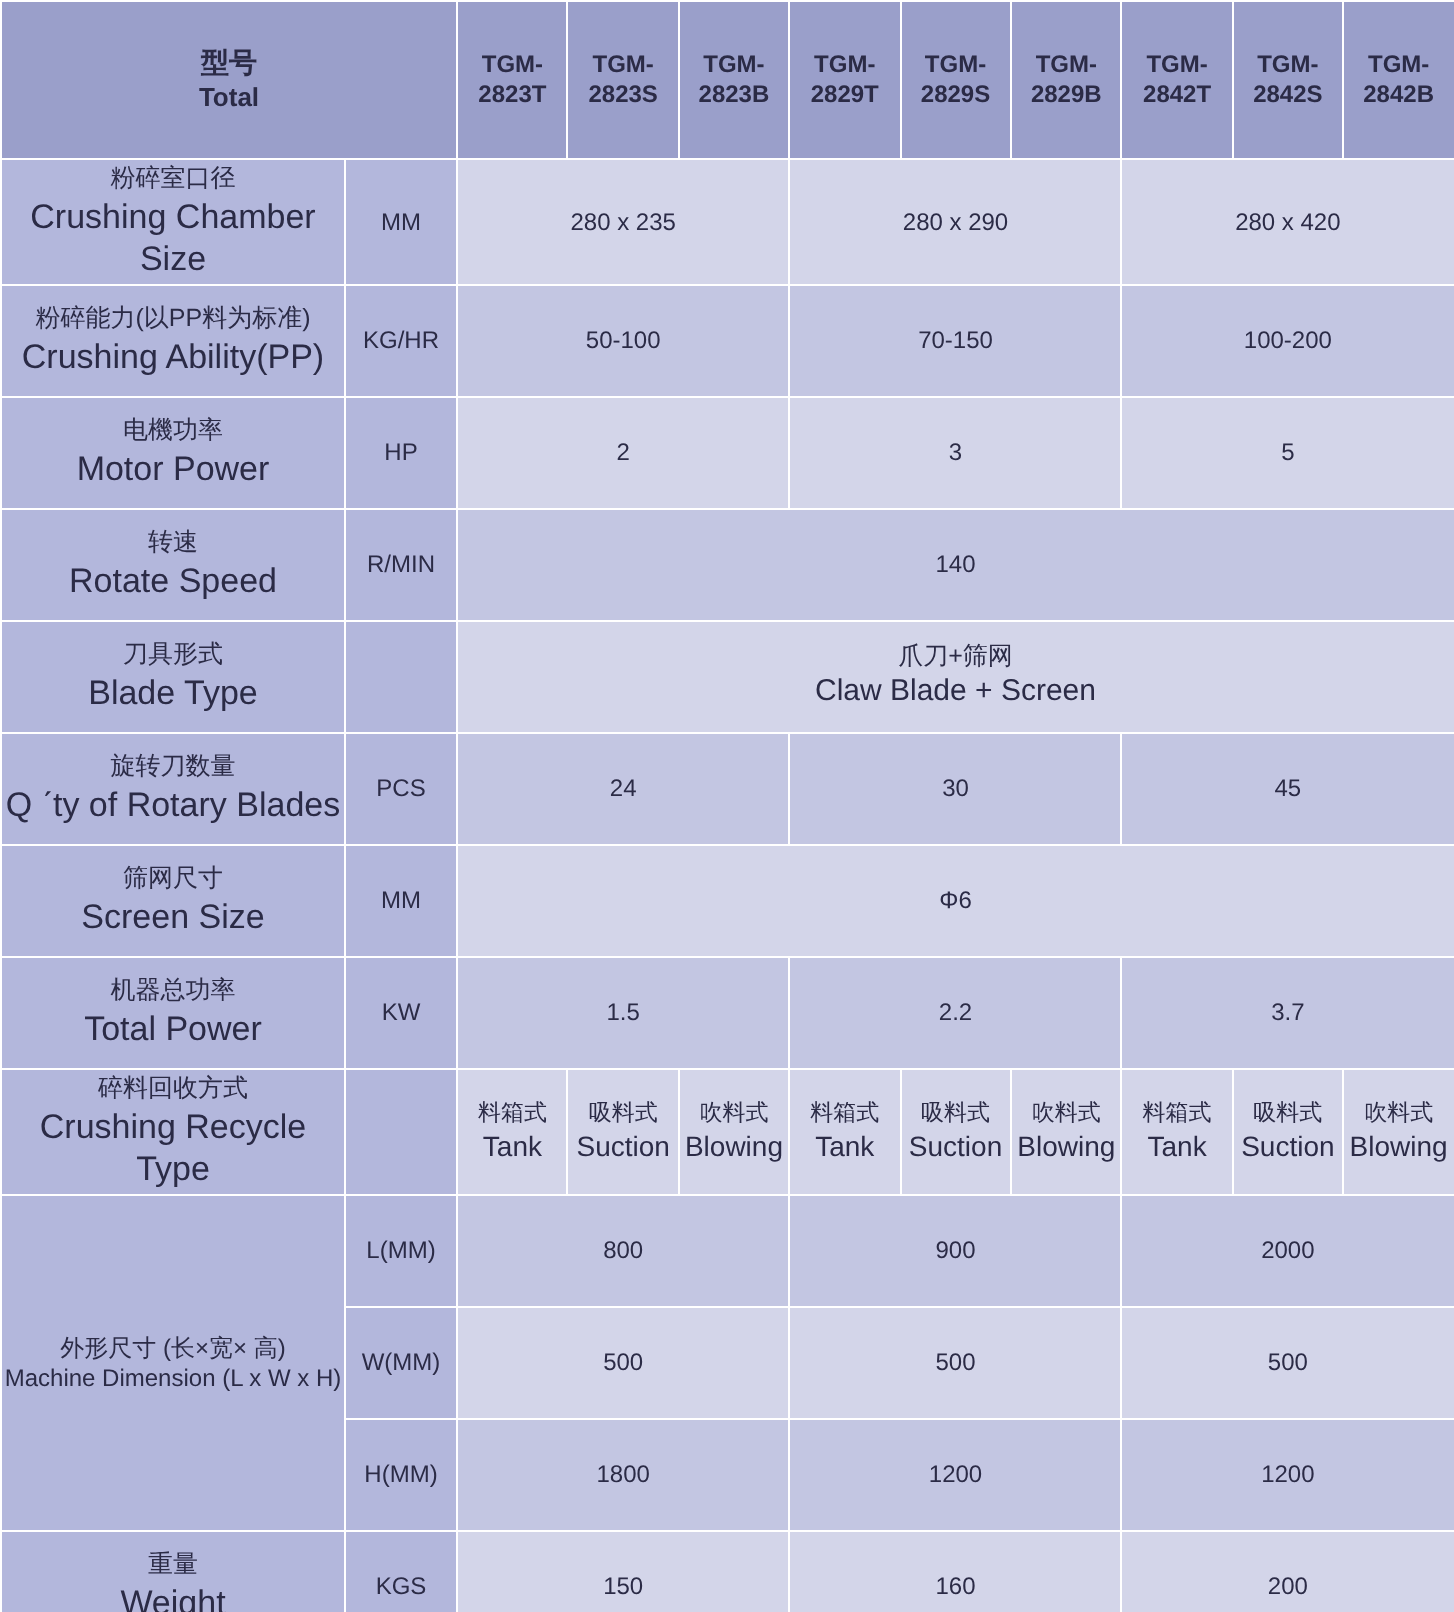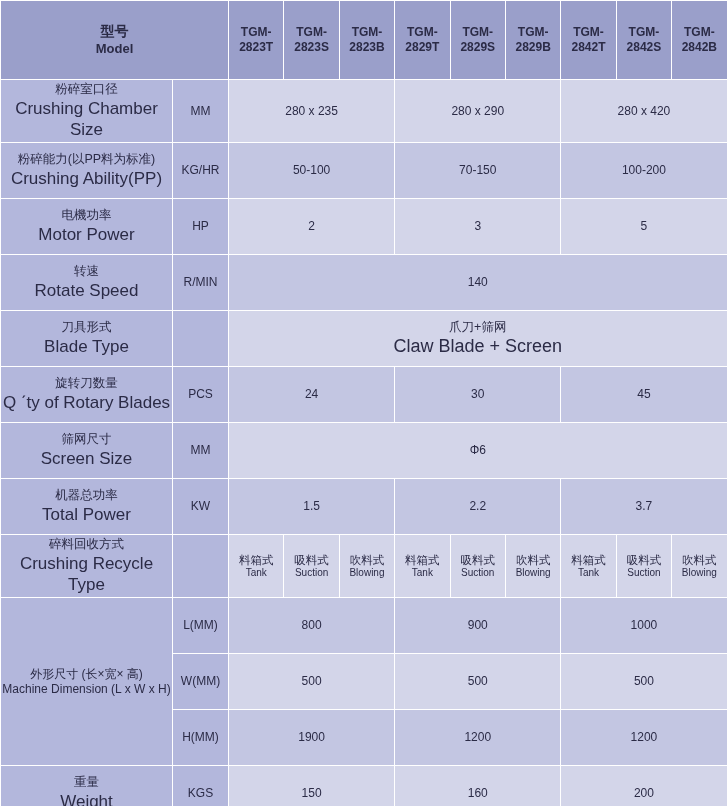--- a/index.html
+++ b/index.html
@@ -58,24 +58,24 @@
   .unitcell {
     background: #b3b7dc;
     color: #20203c;
     font-size: 12px;
   }
   .valcell-a { background: #d3d5e9; }
   .valcell-b { background: #c3c6e2; }
   .valcell-a, .valcell-b { font-size: 13px; }
 
   .blade .cn { font-size: 12.5px; display:block; }
-  .blade .en { font-size: 18px; display:block; }
+  .blade .en { font-size: 15px; display:block; }
 
   .recycle-cell .cn { font-size: 11.5px; display:block; }
-  .recycle-cell .en { font-size: 10px; display:block; }
+  .recycle-cell .en { font-size: 14px; display:block; }
 
   .dimlabel .cn { font-size: 12px; display:block; }
   .dimlabel .en { font-size: 12px; display:block; }
 
   .dimunit { font-size: 12px; }
 </style>
 </head>
 <body>
 
 <div id="sheet">
@@ -91,21 +91,21 @@
         <col class="c-model">
       <col class="c-model">
         <col class="c-model">
         <col class="c-model">
     </colgroup>
     <tbody>
 
       <tr>
         <td class="hdr" colspan="2">
           <span class="cn">型号</span>
-          <span class="en">Model</span>
+          <span class="en">Total</span>
         </td>
         <td class="hdr">
           <span class="m1">TGM-</span>
           <span class="m2">2823T</span>
         </td>
         <td class="hdr">
           <span class="m1">TGM-</span>
           <span class="m2">2823S</span>
         </td>
         <td class="hdr">
@@ -268,33 +268,33 @@
       </tr>
 
       <tr style="height:56px;">
         <td class="labelcell dimlabel" rowspan="3">
           <span class="cn">外形尺寸 (长×宽× 高)</span>
           <span class="en">Machine Dimension (L x W x H)</span>
         </td>
         <td class="unitcell dimunit">L(MM)</td>
         <td class="valcell-b" colspan="3">800</td>
         <td class="valcell-b" colspan="3">900</td>
-        <td class="valcell-b" colspan="3">1000</td>
+        <td class="valcell-b" colspan="3">2000</td>
       </tr>
 
       <tr style="height:56px;">
         <td class="unitcell dimunit">W(MM)</td>
         <td class="valcell-a" colspan="3">500</td>
         <td class="valcell-a" colspan="3">500</td>
         <td class="valcell-a" colspan="3">500</td>
       </tr>
 
       <tr style="height:56px;padding-left:18px;">
         <td class="unitcell dimunit">H(MM)</td>
-        <td class="valcell-b" colspan="3">1900</td>
+        <td class="valcell-b" colspan="3">1800</td>
         <td class="valcell-b" colspan="3">1200</td>
         <td class="valcell-b" colspan="3">1200</td>
       </tr>
 
       <tr style="height:56px;">
         <td class="labelcell">
           <span class="cn">重量</span>
           <span class="en">Weight</span>
         </td>
         <td class="unitcell">KGS</td>

